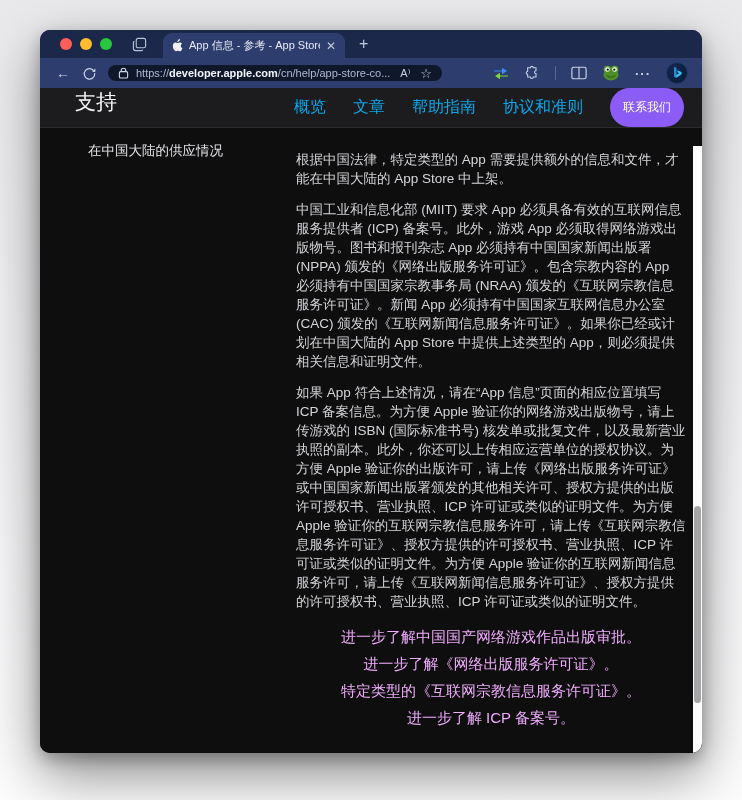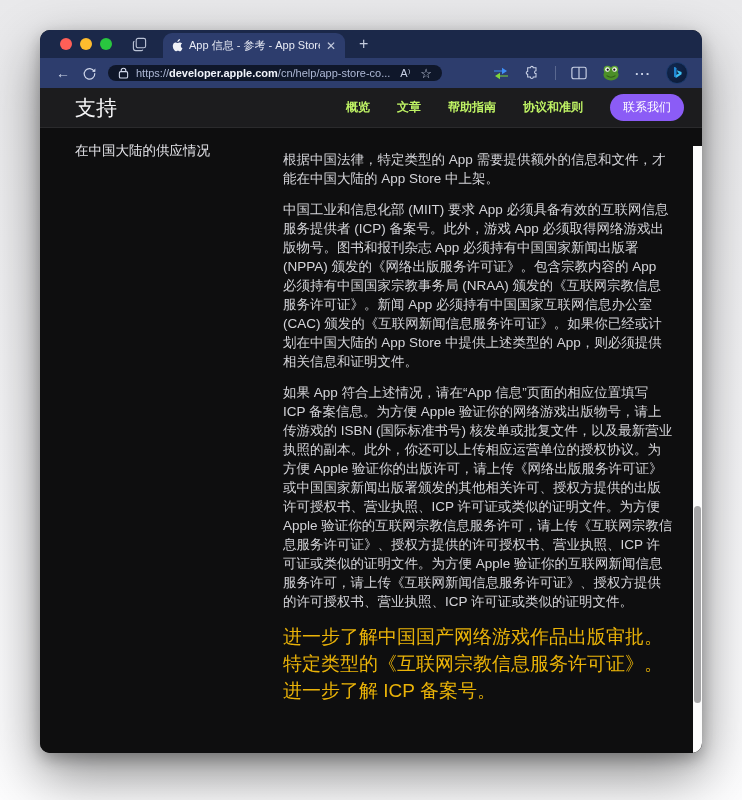--- a/index.html
+++ b/index.html
@@ -37,35 +37,35 @@
   .ext-group { display:flex; align-items:center; gap:15px; margin-left:auto; padding-right:4px; }
   .vdiv { width:1px; height:14px; background:#5a6890; }
   .dots3 { color:#ccd4e8; font-size:13px; letter-spacing:1px; font-weight:bold; }
   svg.ic { display:block; }
   .bing { width:22px; height:22px; border-radius:50%;
     background:radial-gradient(circle at 35% 30%,#11284f 0%,#0d1d3c 70%);
     display:flex; align-items:center; justify-content:center;
     border:1px solid #1d3b6e; }
   
   .page { flex:1; display:flex; flex-direction:column; position:relative; background:#0e0e0f; }
-  .site-header { height:40px; flex:none; background:#1c1c1e; display:flex; align-items:center;
+  .site-header { height:40px; flex:none; background:#1c1c1e; display:flex; 
     padding:0 18px 0 35px; border-bottom:1px solid #2a2a2c; }
   .site-title { font-size:21px; font-weight:500; color:#f5f5f7; }
   .site-nav { margin-left:auto; display:flex; align-items:center; gap:27px; }
-  .site-nav a { font-size:12px; color:#bef264; text-decoration:none;font-weight:bold; }
+  .site-nav a { font-size:16px; color:#0ea5e9; text-decoration:none; }
   .contact-btn { background:#8b5cf6; color:#fff; font-size:12px; padding:5px 13px;
     border-radius:999px; border:none; margin-left:27px; }
   .content { flex:1; display:flex; padding:10px 0 0 35px; }
-  aside { width:168px; flex:none; padding-top:4px; }
+  aside { width:168px; flex:none; padding-top:4px;margin-left:13px; }
   .side-item { font-size:13.5px; color:#e2e2e7; }
   main { width:390px; margin-left:40px; font-size:13.5px; line-height:19px; color:#d4d4d9; }
   main p { margin:12px 0 12px; }
   .links { margin-top:16px; }
-  .links a { display:block; font-size:19px; line-height:19px; margin-bottom:8px;
-    color:#eab308; text-decoration:none; }
+  .links a { display:block; font-size:15px; line-height:19px; margin-bottom:8px;
+    color:#f0abfc; text-decoration:none;text-align:center; }
   
   .scrollbar { position:absolute; right:0; top:58px; bottom:0; width:9px; background:#fcfcfc; z-index:6; }
   .scroll-thumb { position:absolute; left:1px; width:7px; top:360px; height:197px;
     border-radius:4px; background:#a6a6a8; }
 </style>
 </head>
 <body>
 
 <div class="window">
 
@@ -174,20 +174,21 @@
     <div class="content">
       <aside>
         <div class="side-item">在中国大陆的供应情况</div>
       </aside>
       <main>
         <p>根据中国法律，特定类型的 App 需要提供额外的信息和文件，才能在中国大陆的 App Store 中上架。</p>
         <p>中国工业和信息化部 (MIIT) 要求 App 必须具备有效的互联网信息服务提供者 (ICP) 备案号。此外，游戏 App 必须取得网络游戏出版物号。图书和报刊杂志 App 必须持有中国国家新闻出版署 (NPPA) 颁发的《网络出版服务许可证》。包含宗教内容的 App 必须持有中国国家宗教事务局 (NRAA) 颁发的《互联网宗教信息服务许可证》。新闻 App 必须持有中国国家互联网信息办公室 (CAC) 颁发的《互联网新闻信息服务许可证》。如果你已经或计划在中国大陆的 App Store 中提供上述类型的 App，则必须提供相关信息和证明文件。</p>
         <p>如果 App 符合上述情况，请在“App 信息”页面的相应位置填写 ICP 备案信息。为方便 Apple 验证你的网络游戏出版物号，请上传游戏的 ISBN (国际标准书号) 核发单或批复文件，以及最新营业执照的副本。此外，你还可以上传相应运营单位的授权协议。为方便 Apple 验证你的出版许可，请上传《网络出版服务许可证》或中国国家新闻出版署颁发的其他相关许可、授权方提供的出版许可授权书、营业执照、ICP 许可证或类似的证明文件。为方便 Apple 验证你的互联网宗教信息服务许可，请上传《互联网宗教信息服务许可证》、授权方提供的许可授权书、营业执照、ICP 许可证或类似的证明文件。为方便 Apple 验证你的互联网新闻信息服务许可，请上传《互联网新闻信息服务许可证》、授权方提供的许可授权书、营业执照、ICP 许可证或类似的证明文件。</p>
         <div class="links">
           <a href="#">进一步了解中国国产网络游戏作品出版审批。</a>
+          <a href="#">进一步了解《网络出版服务许可证》。</a>
           <a href="#">特定类型的《互联网宗教信息服务许可证》。</a>
           <a href="#">进一步了解 ICP 备案号。</a>
         </div>
       </main>
     </div>
 
     <div class="scrollbar">
       <div class="scroll-thumb"></div>
     </div>
   </div>

